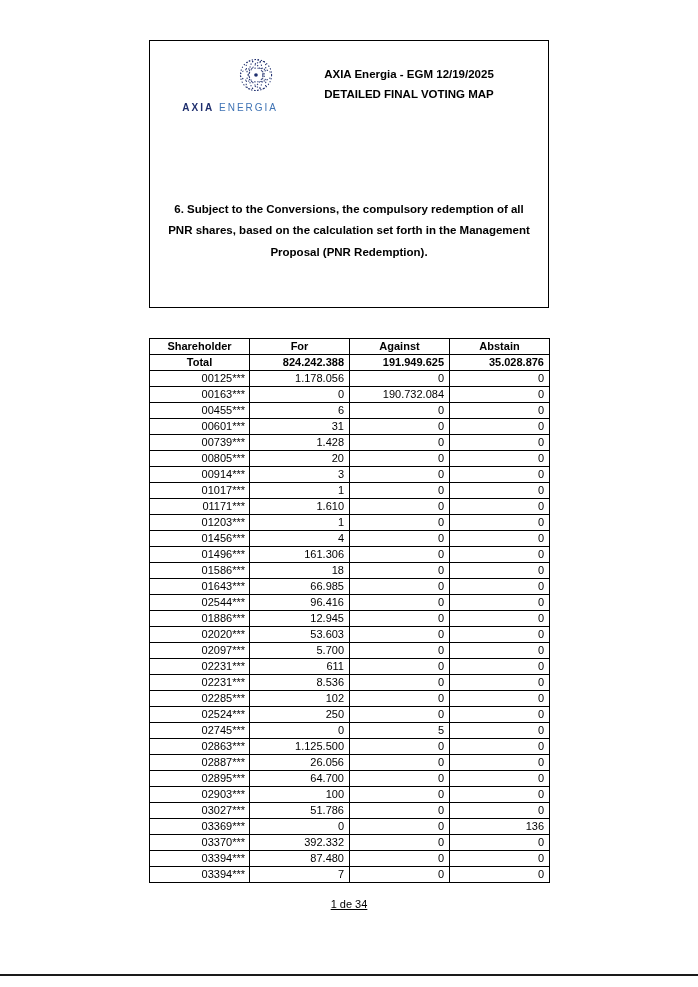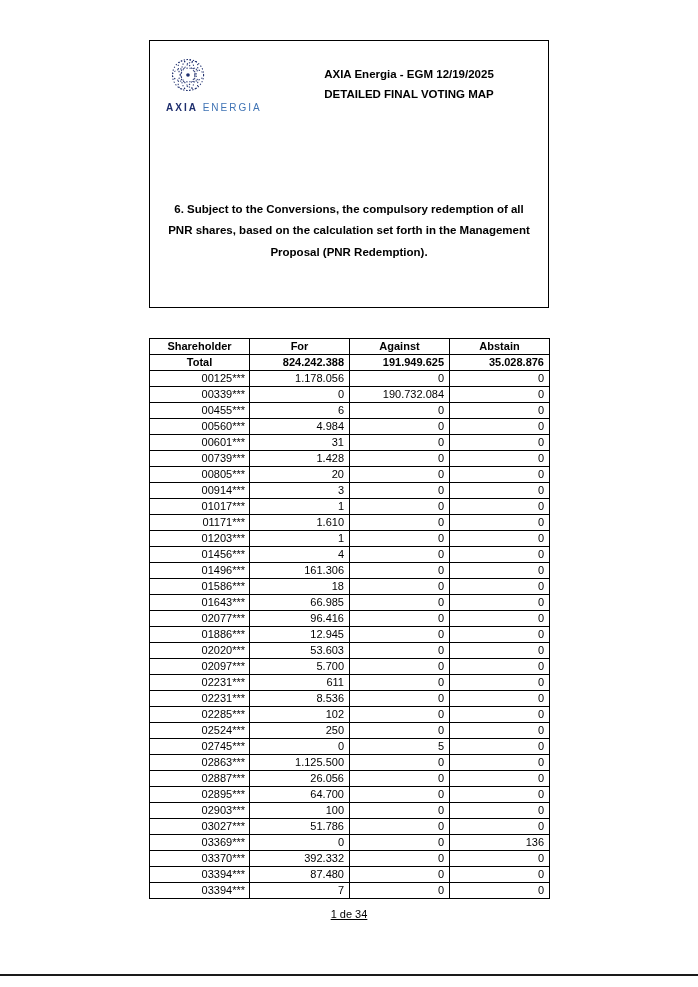--- a/index.html
+++ b/index.html
@@ -17,21 +17,21 @@
   }
   .page{width:400px;margin:0 auto;padding-top:40px;}
 
   
   .header-box{
     border:1px solid var(--border_black);
     height:268px;
     display:flex;flex-direction:column;
   }
   .header-top{display:flex;padding:12px 8px 0 16px;}
-  .logo{width:112px;text-align:left;flex:0 0 auto;}
+  .logo{width:112px;text-align:right;flex:0 0 auto;}
   .logo-icon{color:var(--logo_navy);display:inline-block;}
   .logo-text{font-size:10px;letter-spacing:2px;margin-top:1px;white-space:nowrap;}
   .logo-text .t1{color:var(--logo_navy);font-weight:bold;}
   .logo-text .t2{color:var(--logo_blue);}
   .header-lines{flex:1;text-align:center;font-weight:bold;font-size:11.5px;line-height:1.7;padding-top:12px;}
   .item-text{
     margin-top:86px;text-align:center;font-weight:bold;font-size:11.5px;
     line-height:1.85;padding:0 12px;
   }
 
@@ -46,21 +46,21 @@
     padding:1px 4px;height:15px;line-height:13px;
     overflow:hidden;white-space:nowrap;
   }
   .vote-table th{font-weight:bold;text-align:center;}
   .row-total td{font-weight:bold;}
   .row-total td.label{text-align:center;}
   td.sh{text-align:right;padding-left:3px;}
   td.num{text-align:right;padding-right:5px;}
 
   
-  .footer{text-align:center;margin-top:9px;text-decoration:underline;}
+  .footer{text-align:center;margin-top:15px;text-decoration:underline;}
   .page-num{font-size:11px;color:#000;}
   .classification{font-size:10.5px;color:var(--footer_green);margin-top:2px;}
   .bottom-rule{
     position:absolute;left:0;right:0;top:974px;height:2px;
     background:#1a1a1a;
   }
 </style>
 </head>
 <body>
 
@@ -117,39 +117,33 @@
     </thead>
     <tbody>
     <tr>
       <td class="sh">00125***</td>
       <td class="num">1.178.056</td>
       <td class="num">0</td>
       <td class="num">0</td>
     </tr>
 
     <tr>
-      <td class="sh">00339***</td>
+      <td class="sh">00163***</td>
       <td class="num">0</td>
       <td class="num">190.732.084</td>
       <td class="num">0</td>
     </tr>
 
     <tr>
       <td class="sh">00455***</td>
       <td class="num">6</td>
       <td class="num">0</td>
       <td class="num">0</td>
     </tr>
 
-    <tr>
-      <td class="sh">00560***</td>
-      <td class="num">4.984</td>
-      <td class="num">0</td>
-      <td class="num">0</td>
-    </tr>
 
 
     <tr>
       <td class="sh">00601***</td>
       <td class="num">31</td>
       <td class="num">0</td>
       <td class="num">0</td>
     </tr>
 
     <tr>
@@ -216,21 +210,21 @@
     </tr>
 
     <tr>
       <td class="sh">01643***</td>
       <td class="num">66.985</td>
       <td class="num">0</td>
       <td class="num">0</td>
     </tr>
 
     <tr>
-      <td class="sh">02077***</td>
+      <td class="sh">02544***</td>
       <td class="num">96.416</td>
       <td class="num">0</td>
       <td class="num">0</td>
     </tr>
 
     <tr>
       <td class="sh">01886***</td>
       <td class="num">12.945</td>
       <td class="num">0</td>
       <td class="num">0</td>

